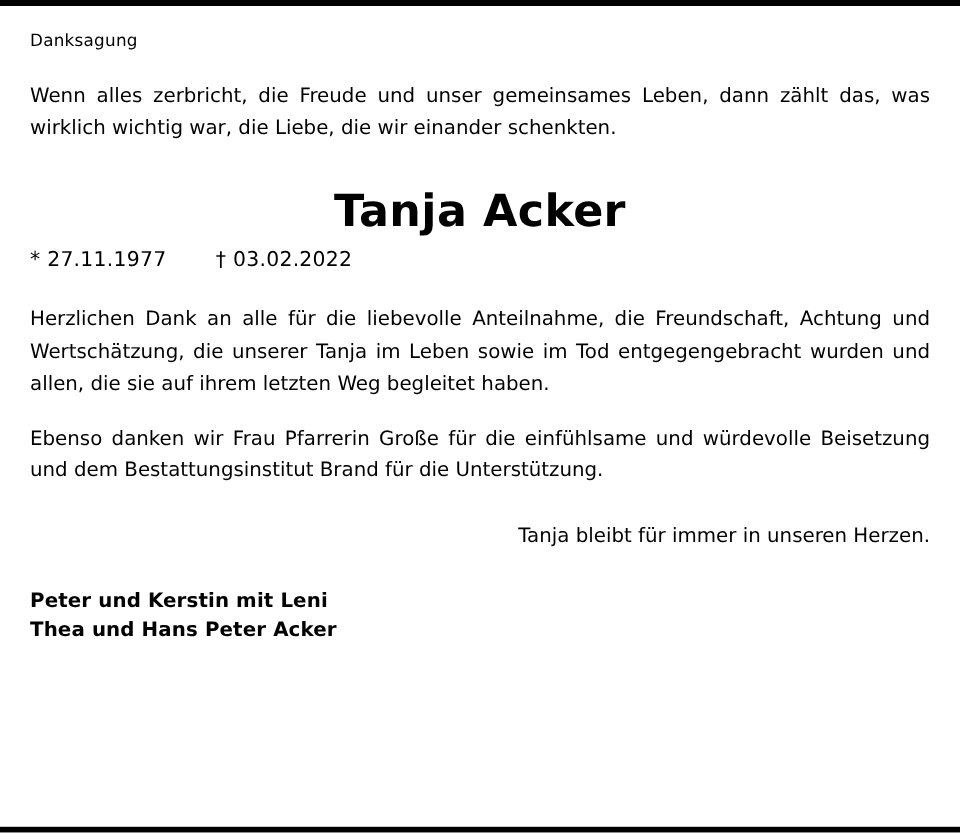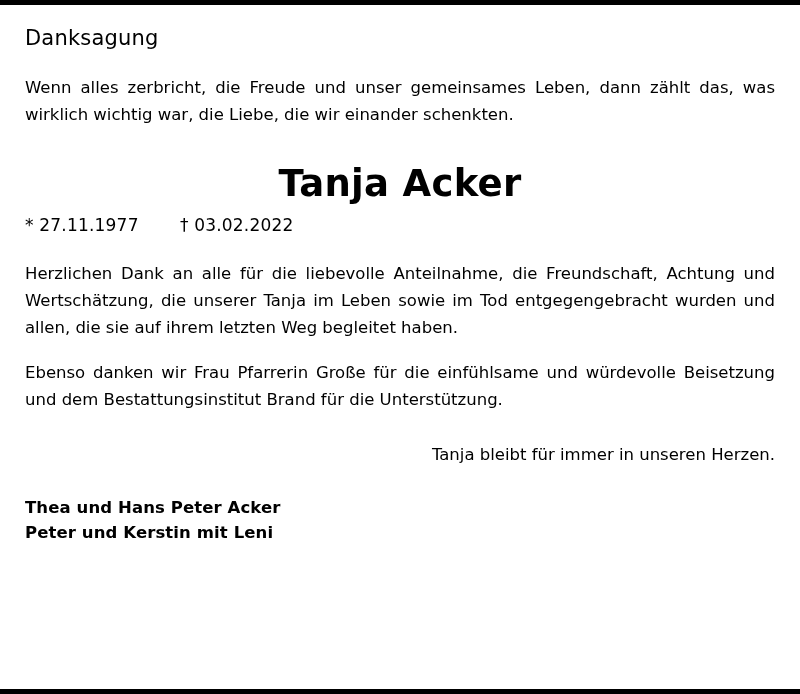--- a/index.html
+++ b/index.html
@@ -33,21 +33,21 @@
     position: absolute;
     left: 0;
     right: 0;
     top: 5px;
     bottom: 5px;
     padding: 22px 25px 0 25px;
     box-sizing: border-box;
   }
 
   .heading {
-    font-size: 21px;
+    font-size: 14px;
     font-weight: 400;
     letter-spacing: 0.2px;
     margin: 0 0 25px 0;
     line-height: 1.1;
   }
 
   p {
     margin: 0;
     font-size: 16.5px;
     line-height: 1.62;
@@ -135,22 +135,22 @@
       </div>
     </div>
 
     <p class="para-thanks">Herzlichen Dank an alle für die liebevolle Anteilnahme, die Freundschaft, Achtung und Wertschätzung, die unserer Tanja im Leben sowie im Tod entgegengebracht wurden und allen, die sie auf ihrem letzten Weg begleitet haben.</p>
 
     <p class="para-second">Ebenso danken wir Frau Pfarrerin Große für die einfühlsame und würdevolle Beisetzung und dem Bestattungsinstitut Brand für die Unterstützung.</p>
 
     <p class="para-forever">Tanja bleibt für immer in unseren Herzen.</p>
 
     <div class="signers">
+      <div>Peter und Kerstin mit Leni</div>
       <div>Thea und Hans Peter Acker</div>
-      <div>Peter und Kerstin mit Leni</div>
     </div>
 
 
   </div>
 
   <div class="rule rule-bottom"></div>
 
 </div>
 
 </body></html>

